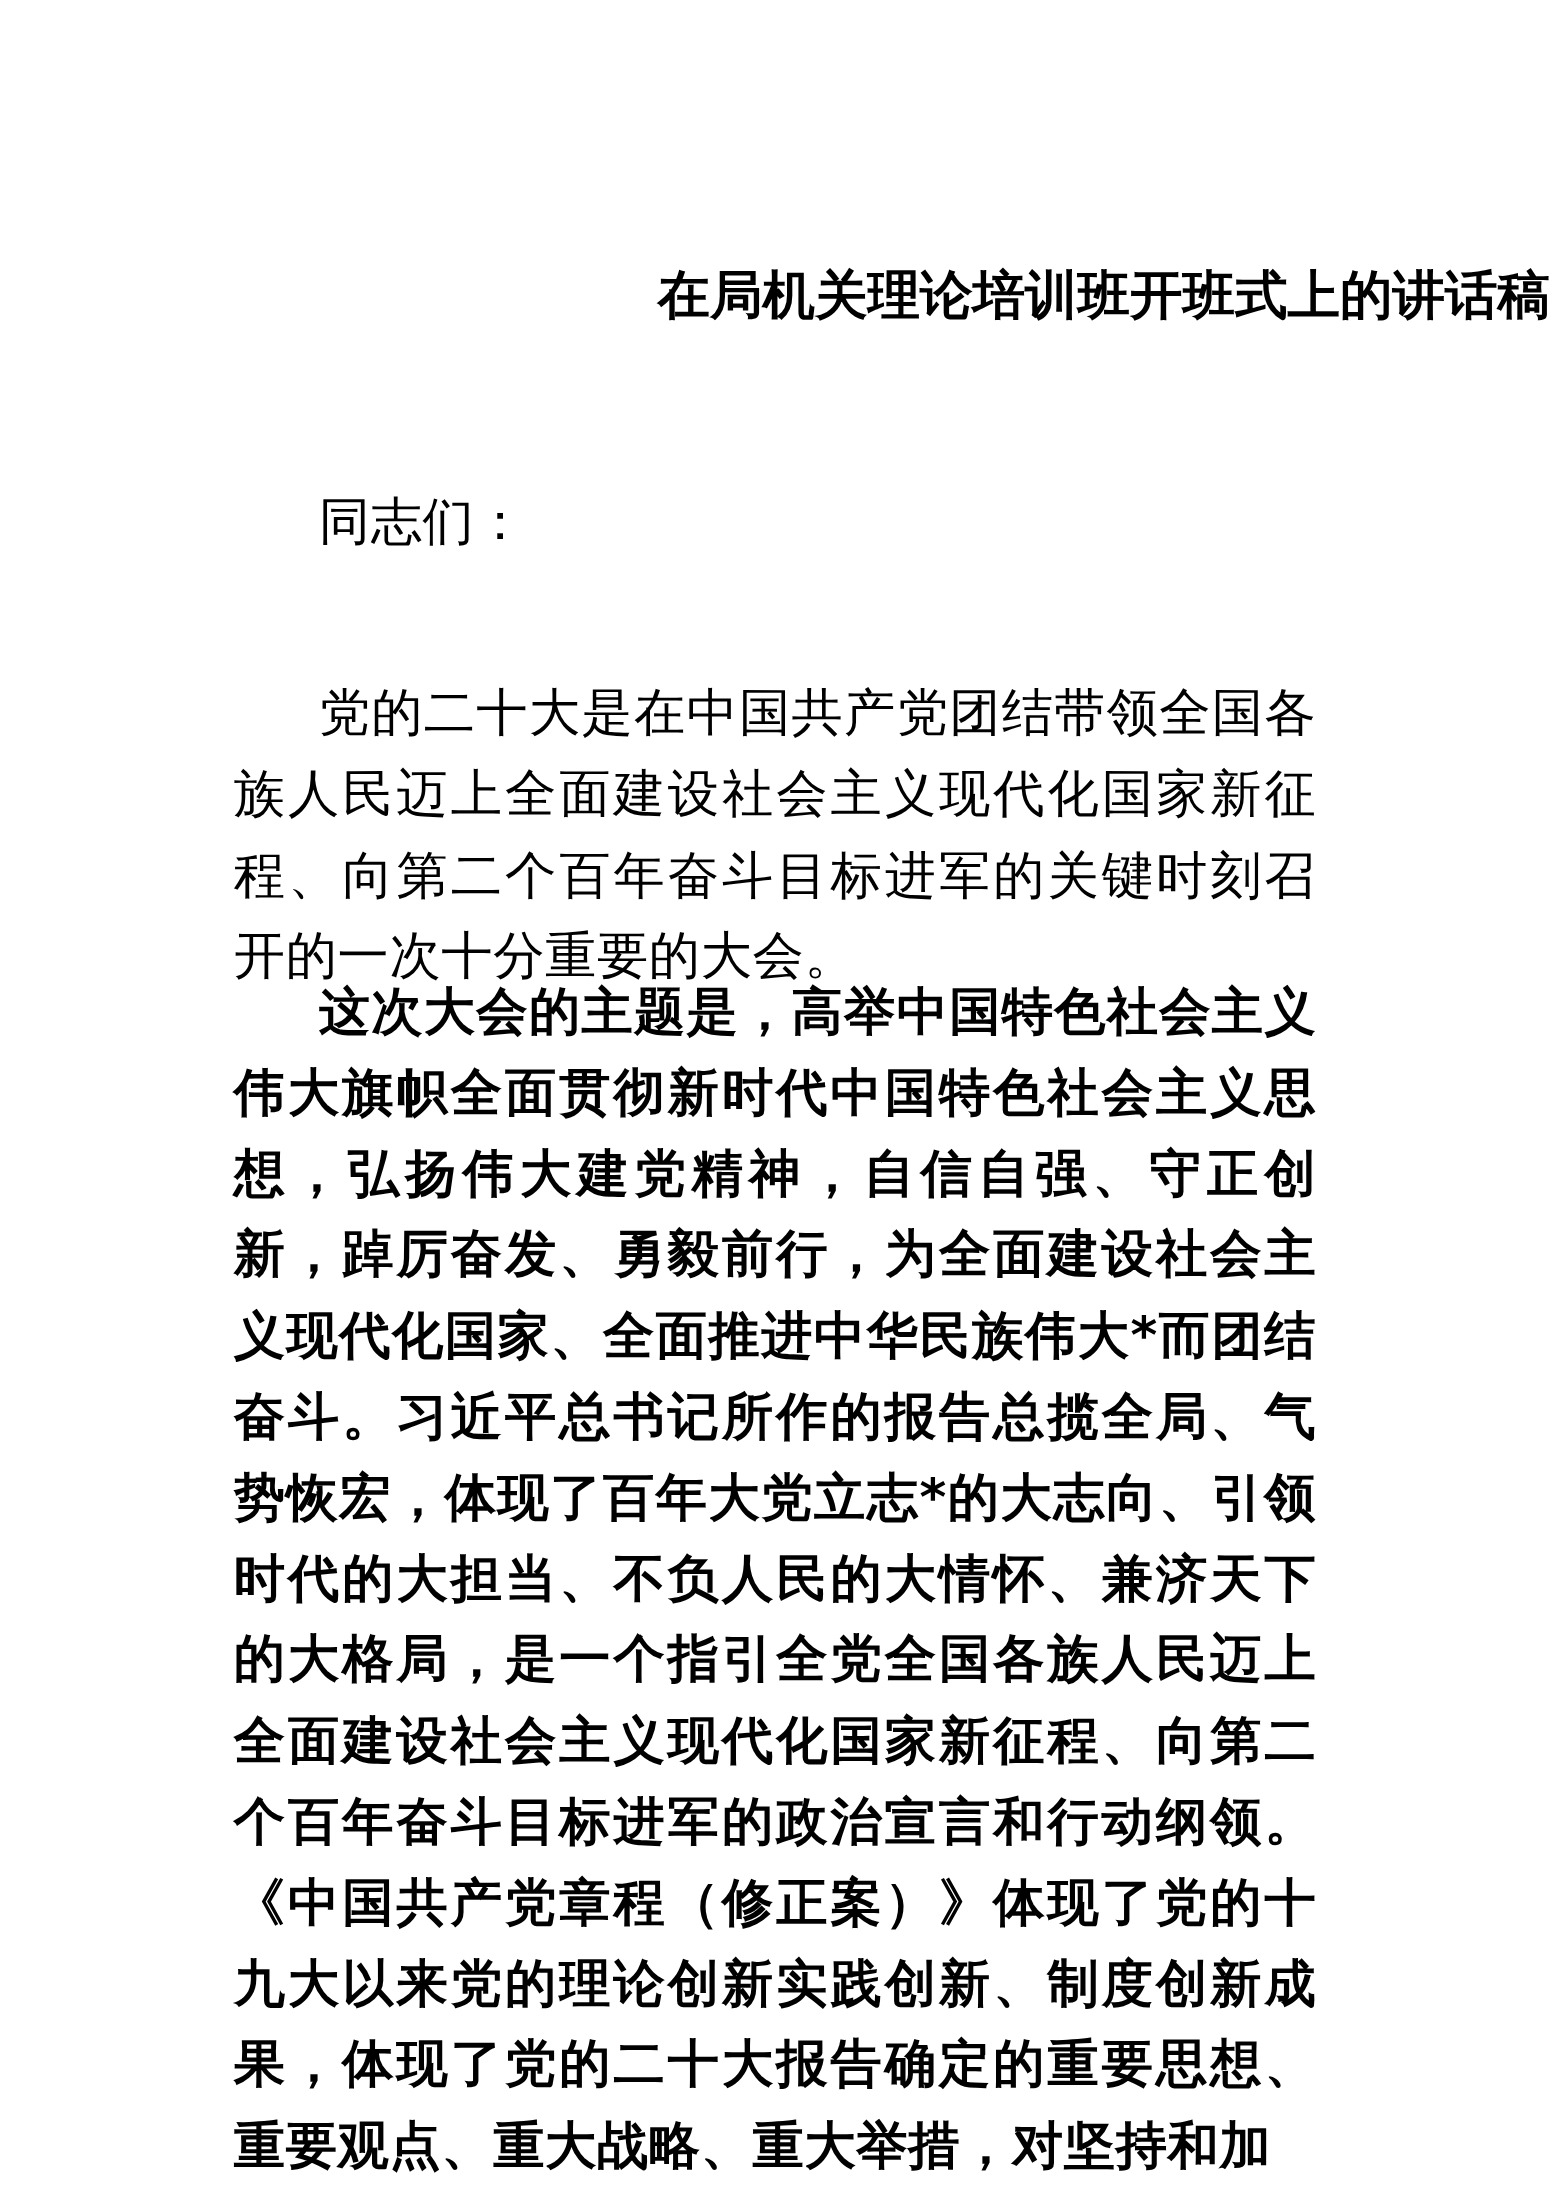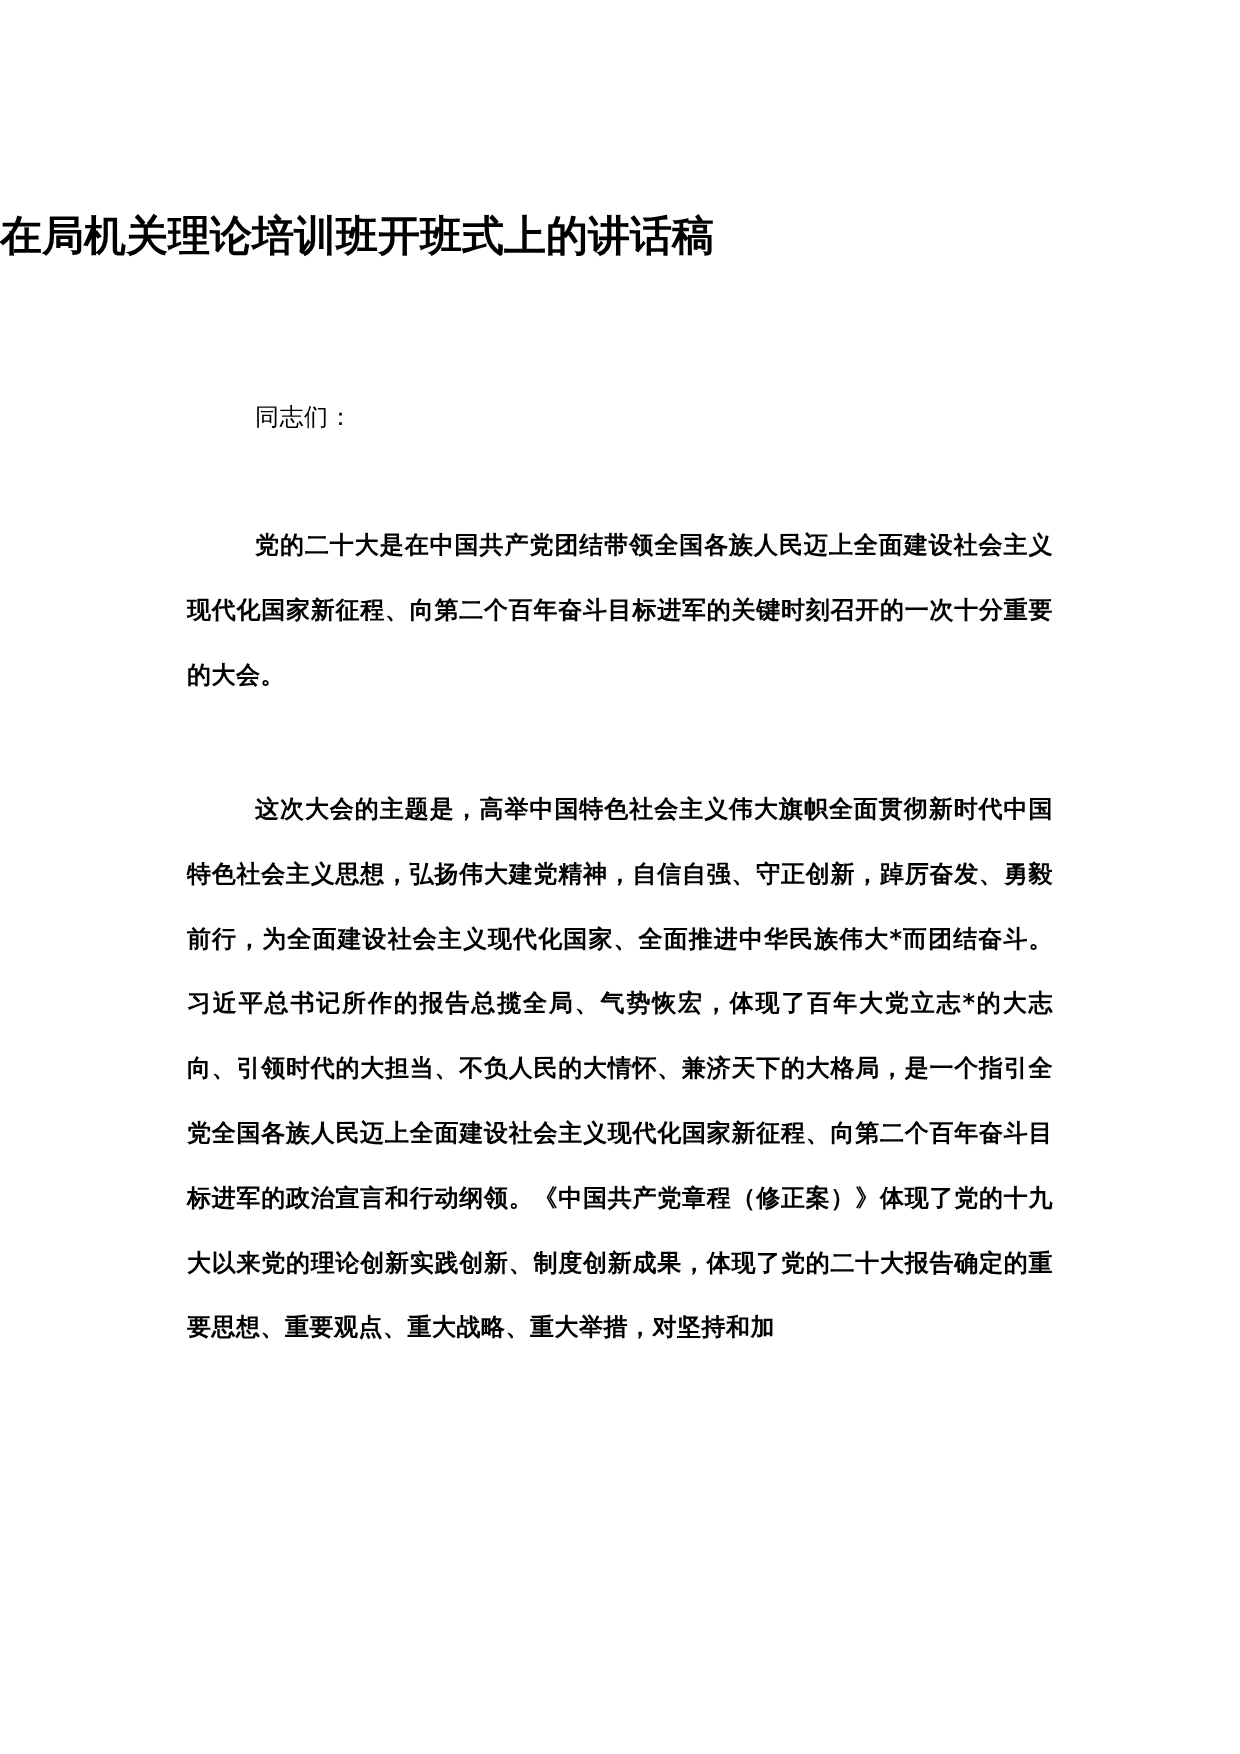--- a/index.html
+++ b/index.html
@@ -21,47 +21,46 @@
       top: 0;
       width: 1240px;
       height: 1754px;
       background: #ffffff;
     }
     .title {
       position: absolute;
       left: 0;
       top: 206px;
       width: 1240px;
-      text-align: left;
+      text-align: right;
       font-size: 42px;
       font-weight: bold;
       line-height: 60px;
       letter-spacing: 0px;
       margin: 0;
     }
     .body-text {
       position: absolute;
       left: 187px;
       width: 866px;
-      font-size: 24px;
+      font-size: 41px;
       line-height: 64.8px;
       text-align: justify;
       text-align-last: left;
       margin: 0;
       letter-spacing: 0.5px;
       word-break: break-all;
     }
     .salutation {
       top: 385px;
       text-indent: 68px;
     }
     .para1 {
-      top: 513px;
+      top: 538px;
       text-indent: 68px;
-      font-weight: bold;
     }
     .para2 {
       top: 777px;
       text-indent: 68px;
       font-weight: bold;
     }
   </style>
 </head>
 <body>
 

